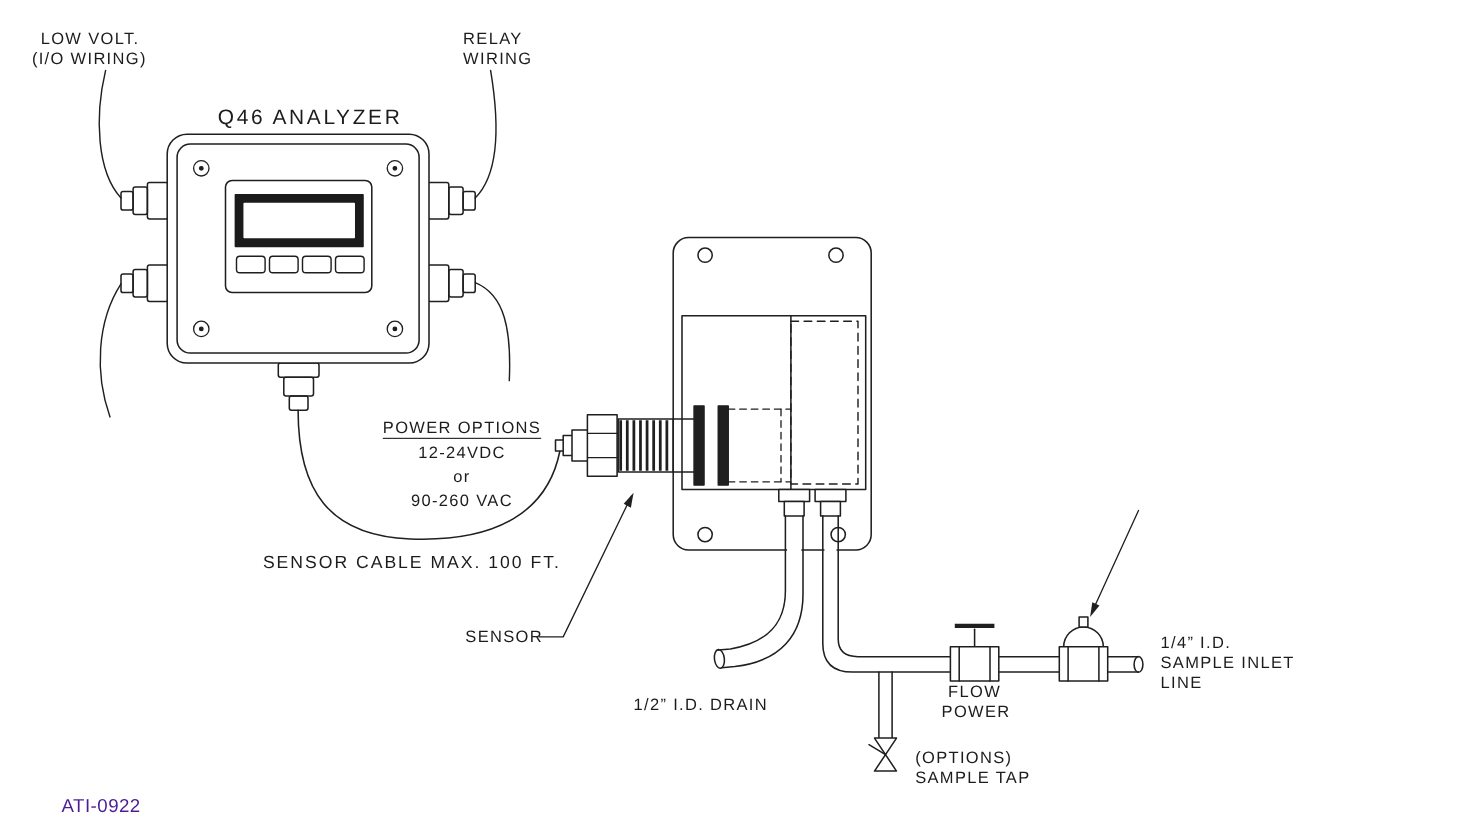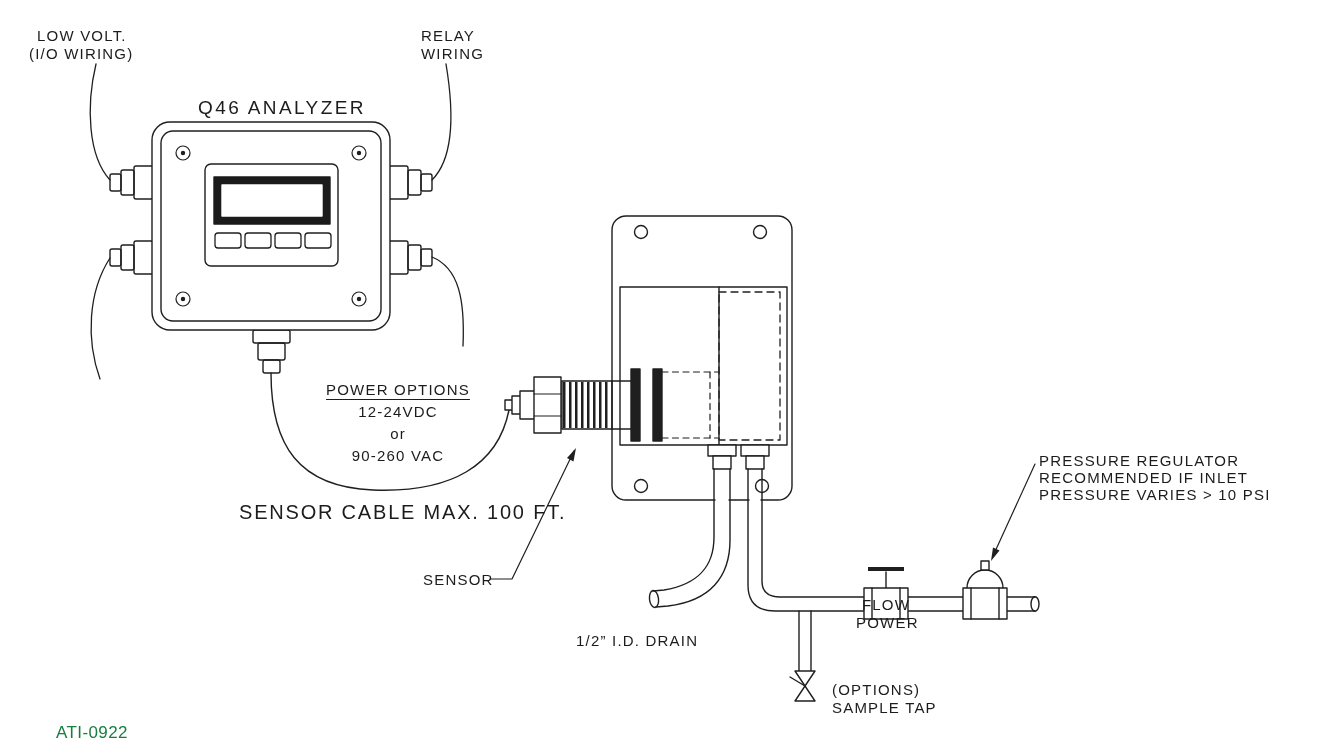--- a/index.html
+++ b/index.html
@@ -11,23 +11,23 @@
   .lbl{
     position:absolute;font-size:15px;letter-spacing:1.2px;line-height:18px;
     white-space:nowrap;color:#1c1c1c;
   }
   .center{text-align:center;}
   .u{text-decoration:underline;text-underline-offset:4px;}
   .ind8{padding-left:8px;}
   .ind17{padding-left:17px;}
   .title-lg{font-size:19px;letter-spacing:2.5px;}
   .title-md{font-size:19px;letter-spacing:2.4px;}
-  .cable-lbl{font-size:20px;letter-spacing:1.8px;}
-  .pw{line-height:22px;}
-  .dwg{font-size:17px;letter-spacing:0.4px;color:#15803d;}
+  .cable-lbl{font-size:16px;letter-spacing:1.8px;}
+  .pw{line-height:22px;margin-left:22px;}
+  .dwg{font-size:17px;letter-spacing:0.4px;color:#4c1d95;}
 </style>
 </head>
 <body>
 
 <div class="stage">
 
   <svg width="1333" height="754" viewBox="0 0 1333 754">
     <g stroke="#1f1f1f" stroke-width="1.4" fill="none" stroke-linecap="round" stroke-linejoin="round">
 
       <g stroke-width="1.3">
@@ -205,31 +205,31 @@
     <div>90-260 VAC</div>
   </div>
 
   <div class="lbl cable-lbl" style="left:239px;top:503px">SENSOR CABLE MAX. 100 FT.</div>
 
 
   <div class="lbl" style="left:423px;top:571px">SENSOR</div>
 
   <div class="lbl" style="left:576px;top:632px">1/2” I.D. DRAIN</div>
 
-  <div class="lbl center" style="left:856px;top:596px;width:60px">
+  <div class="lbl center" style="left:856px;top:621px;width:60px">
     <div>FLOW</div>
     <div>POWER</div>
   </div>
 
-  <div class="lbl" style="left:1039px;top:452px;line-height:17px">
-    <div>PRESSURE REGULATOR</div>
-    <div>RECOMMENDED IF INLET</div>
-    <div>PRESSURE VARIES &gt; 10 PSI</div>
-  </div>
-
+
+  <div class="lbl" style="left:1055px;top:576px">
+    <div>1/4” I.D.</div>
+    <div>SAMPLE INLET</div>
+    <div>LINE</div>
+  </div>
 
   <div class="lbl" style="left:832px;top:681px">
     <div>(OPTIONS)</div>
     <div>SAMPLE TAP</div>
   </div>
 
   <div class="lbl dwg" style="left:56px;top:724px">ATI-0922</div>
 
 </div>
 

